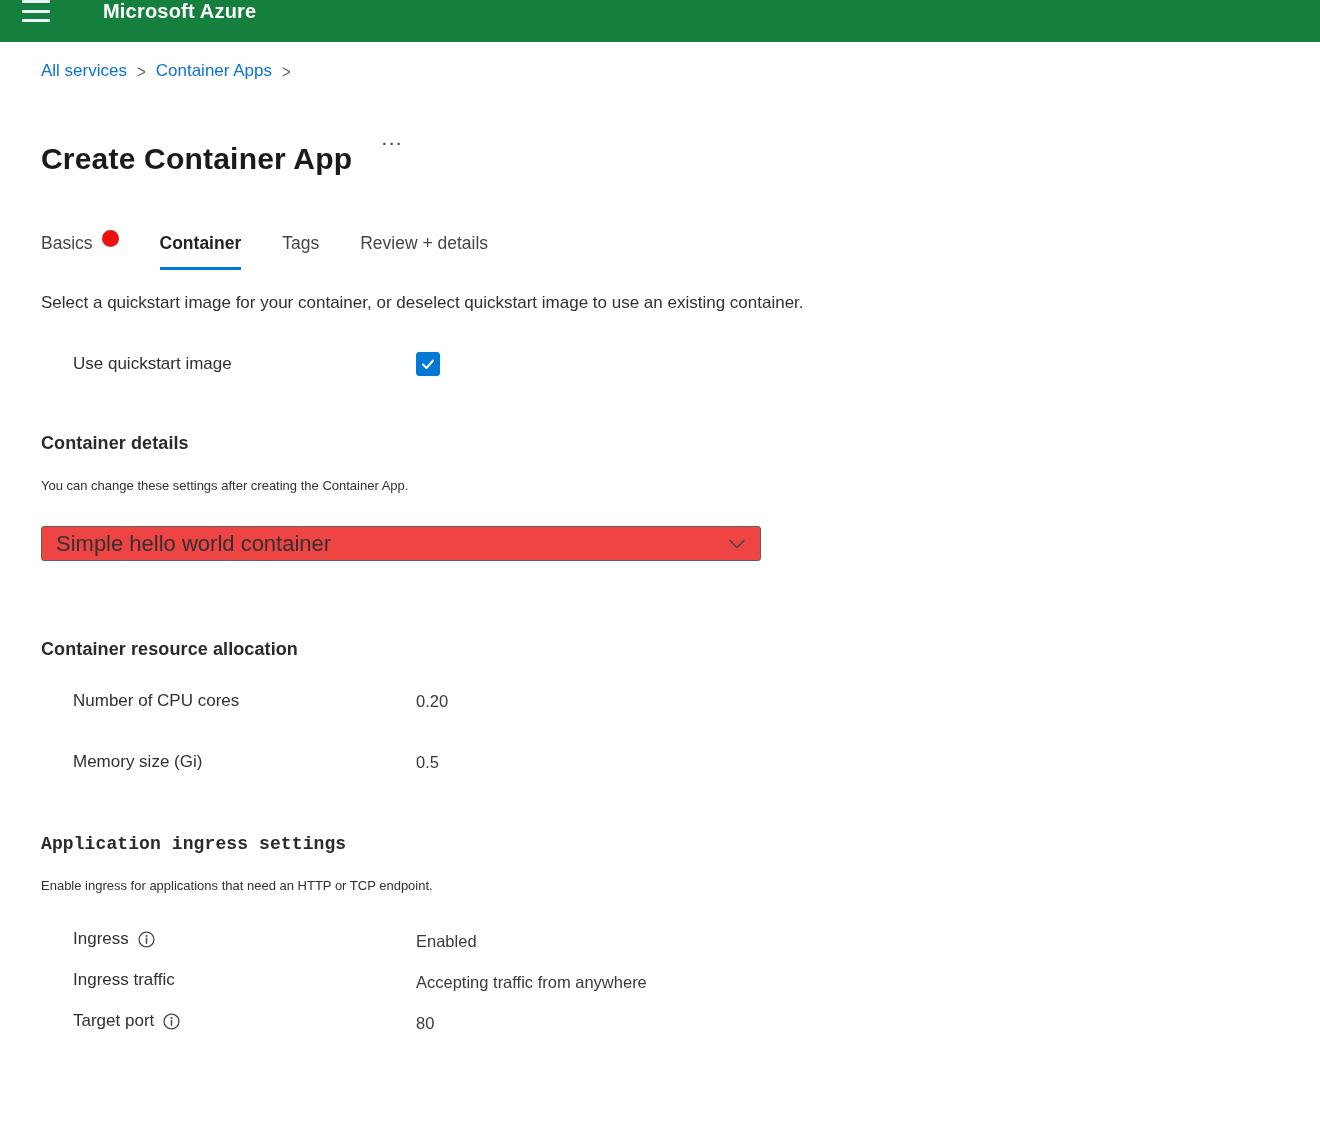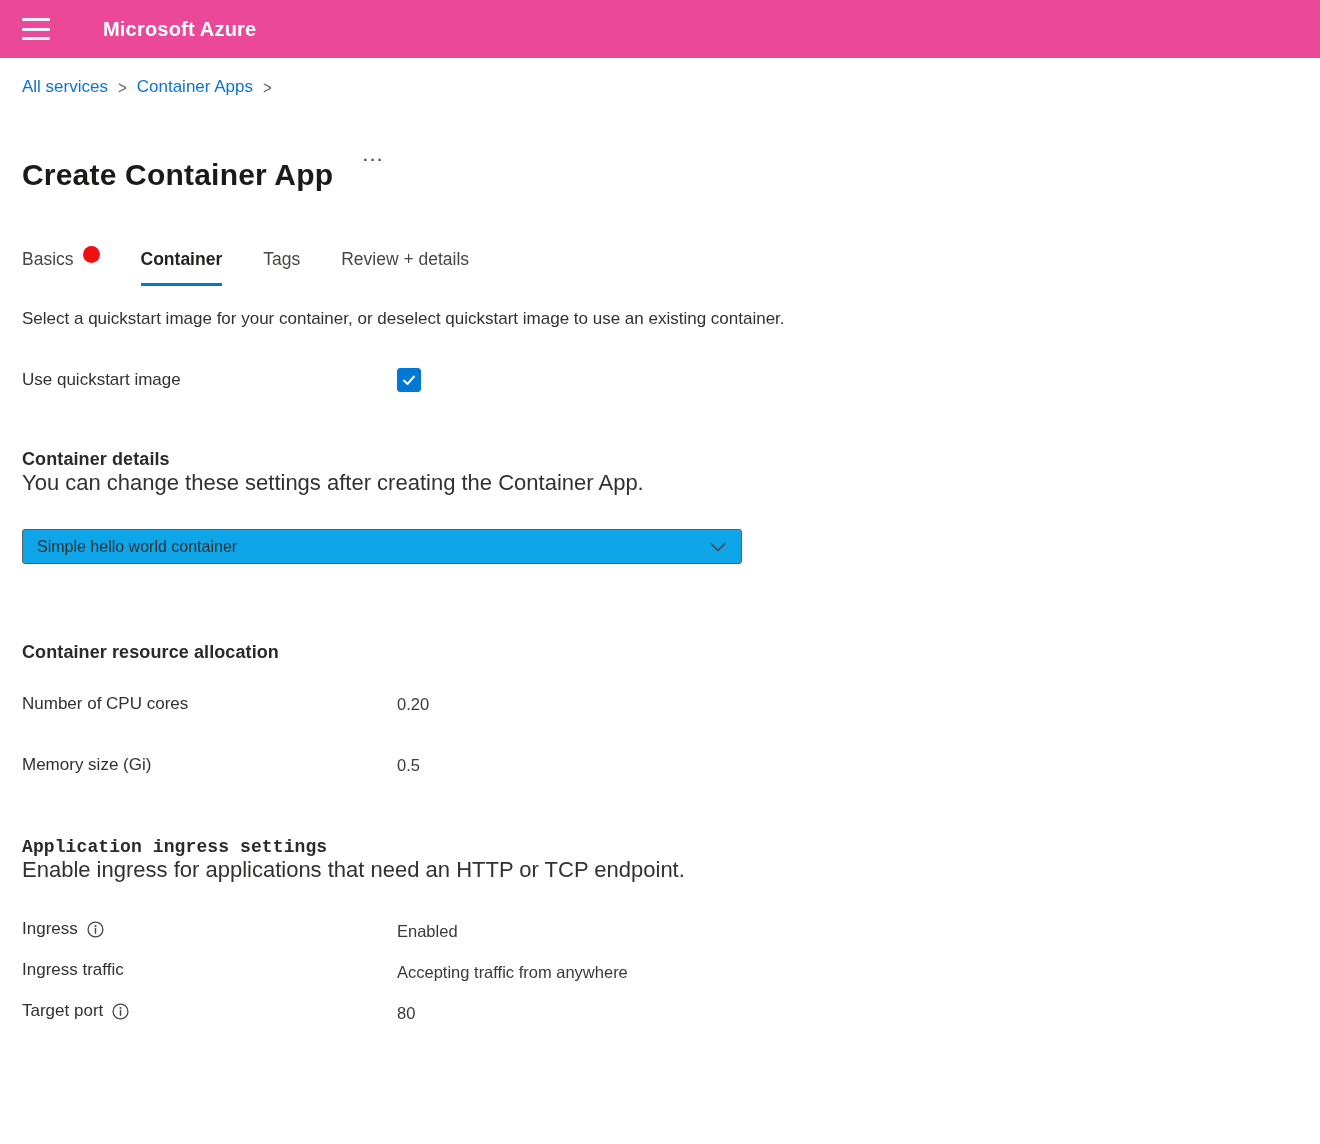--- a/index.html
+++ b/index.html
@@ -7,36 +7,36 @@
   body {
     width: 1320px; height: 1144px;
     font-family: "Liberation Sans", sans-serif;
     color: #323130;
     overflow: hidden;
     position: relative;
   }
 
   
   .topbar {
-    height: 58px; background: #ec4899;
-    display: flex; align-items: center;
+    height: 42px; background: #15803d;
+    display: flex; 
   }
   .hamburger {
     width: 28px; height: 22px; margin-left: 22px;
     display: flex; flex-direction: column; justify-content: space-between;
     cursor: pointer; background: transparent; border: none;
   }
   .hamburger span { display: block; height: 3px; width: 100%; background: #eaf3fb; border-radius: 1px; }
   .topbar-title {
     margin-left: 53px; color: #ffffff;
     font-size: 20px; font-weight: bold; letter-spacing: 0.2px;
     cursor: pointer;
   }
 
-  .page { padding: 0 22px; }
+  .page { padding: 0 41px; }
 
   
   .breadcrumb { padding-top: 19px; font-size: 17px; display: flex; align-items: center; }
   .crumb { color: #0b72d7; text-decoration: none; cursor: pointer; }
   .crumb-sep { color: #605e5c; margin: 0 10px; font-size: 15px; transform: scaleY(1.25); display: inline-block; }
 
   
   .title-row { margin-top: 13px; display: flex; align-items: center; }
   .page-title { font-size: 30px; font-weight: bold; color: #1b1a19; letter-spacing: 0.2px; margin-top: 48px; }
   .more-btn {
@@ -58,43 +58,43 @@
   .error-dot {
     width: 17px; height: 17px; border-radius: 50%;
     background: #ee1111; display: inline-block;
     margin-left: 9px; margin-top: -3px;
   }
 
   .intro { margin-top: 23px; font-size: 17px; color: #323130; }
 
   
   .form-row { display: grid; grid-template-columns: 375px 1fr; align-items: center; }
-  .field-label { font-size: 17px; color: #323130; display: flex; align-items: center; }
+  .field-label { font-size: 17px; color: #323130; display: flex; align-items: center; margin-left: 32px; }
   .field-value { font-size: 16.5px; color: #3b3a39; }
 
   .toggle-row { margin-top: 39px; }
   .checkbox {
     width: 24px; height: 24px; border-radius: 3px;
     background: #0078d4; border: 1px solid #0078d4;
     display: flex; align-items: center; justify-content: center;
     cursor: pointer;
   }
 
   .section-heading { font-size: 18px; font-weight: bold; color: #2b2a29; letter-spacing: 0.1px; }
   .h-container-details { margin-top: 57px; }
-  .section-desc { font-size: 22px; color: #323130; }
+  .section-desc { margin-top: 24px; font-size: 13px; color: #323130; }
 
   .quickstart-row { margin-top: 33px; }
   .required-star { color: #a4262c; margin-left: 6px; font-size: 17px; }
   .dropdown {
     width: 720px; height: 35px;
     border: 1px solid #605e5c; border-radius: 3px;
-    background: #0ea5e9; cursor: pointer;
+    background: #ef4444; cursor: pointer;
     display: flex; align-items: center; justify-content: space-between;
-    padding: 0 14px; font-size: 16px; color: #323130;
+    padding: 0 14px; font-size: 22px; color: #323130;
   }
   .dropdown .chev { flex: 0 0 auto; margin-left: 10px; }
 
   .h-resource { margin-top: 78px; }
   .cpu-row { margin-top: 31px; }
   .memory-row { margin-top: 41px; }
 
   .h-ingress { margin-top: 62px; font-family: Liberation Mono, monospace; }
   .ingress-rows { margin-top: 36px; }
   .ingress-row { min-height: 41px; align-items: start; }

